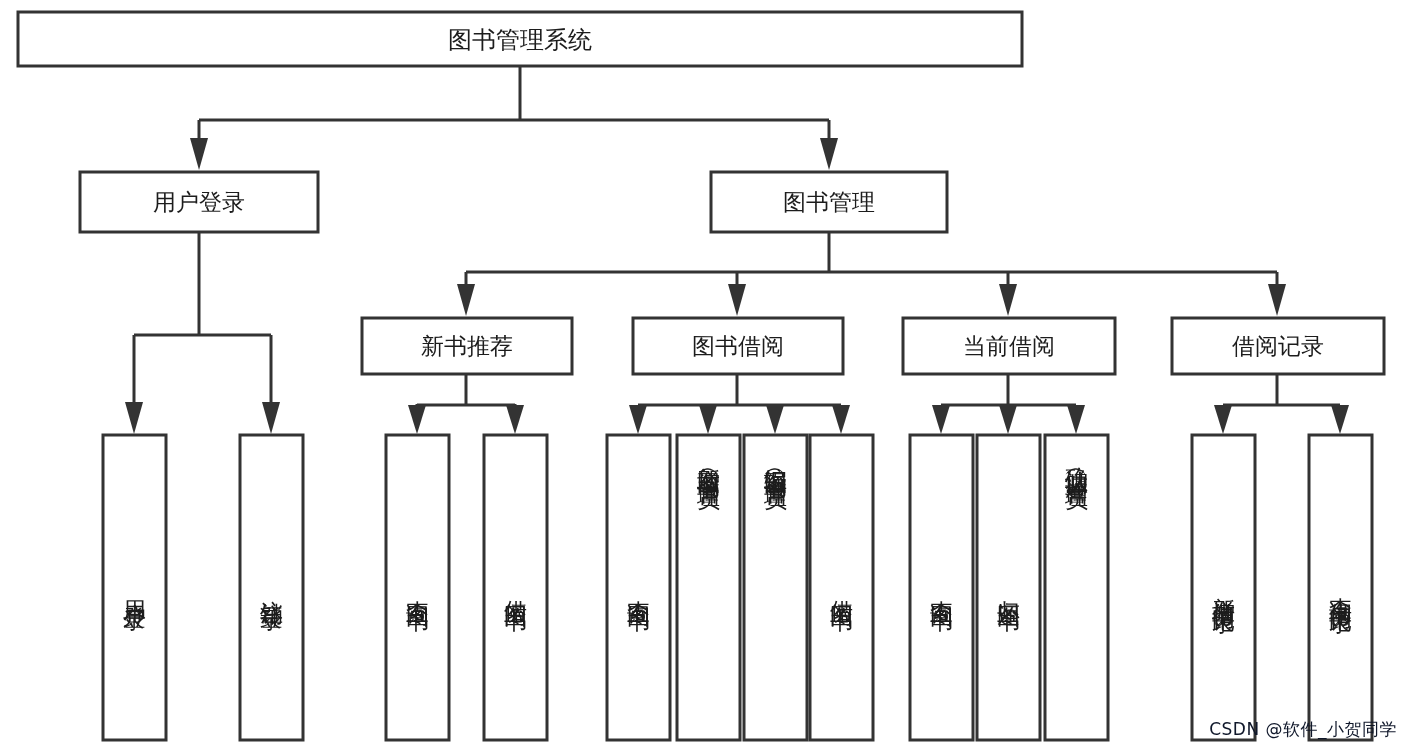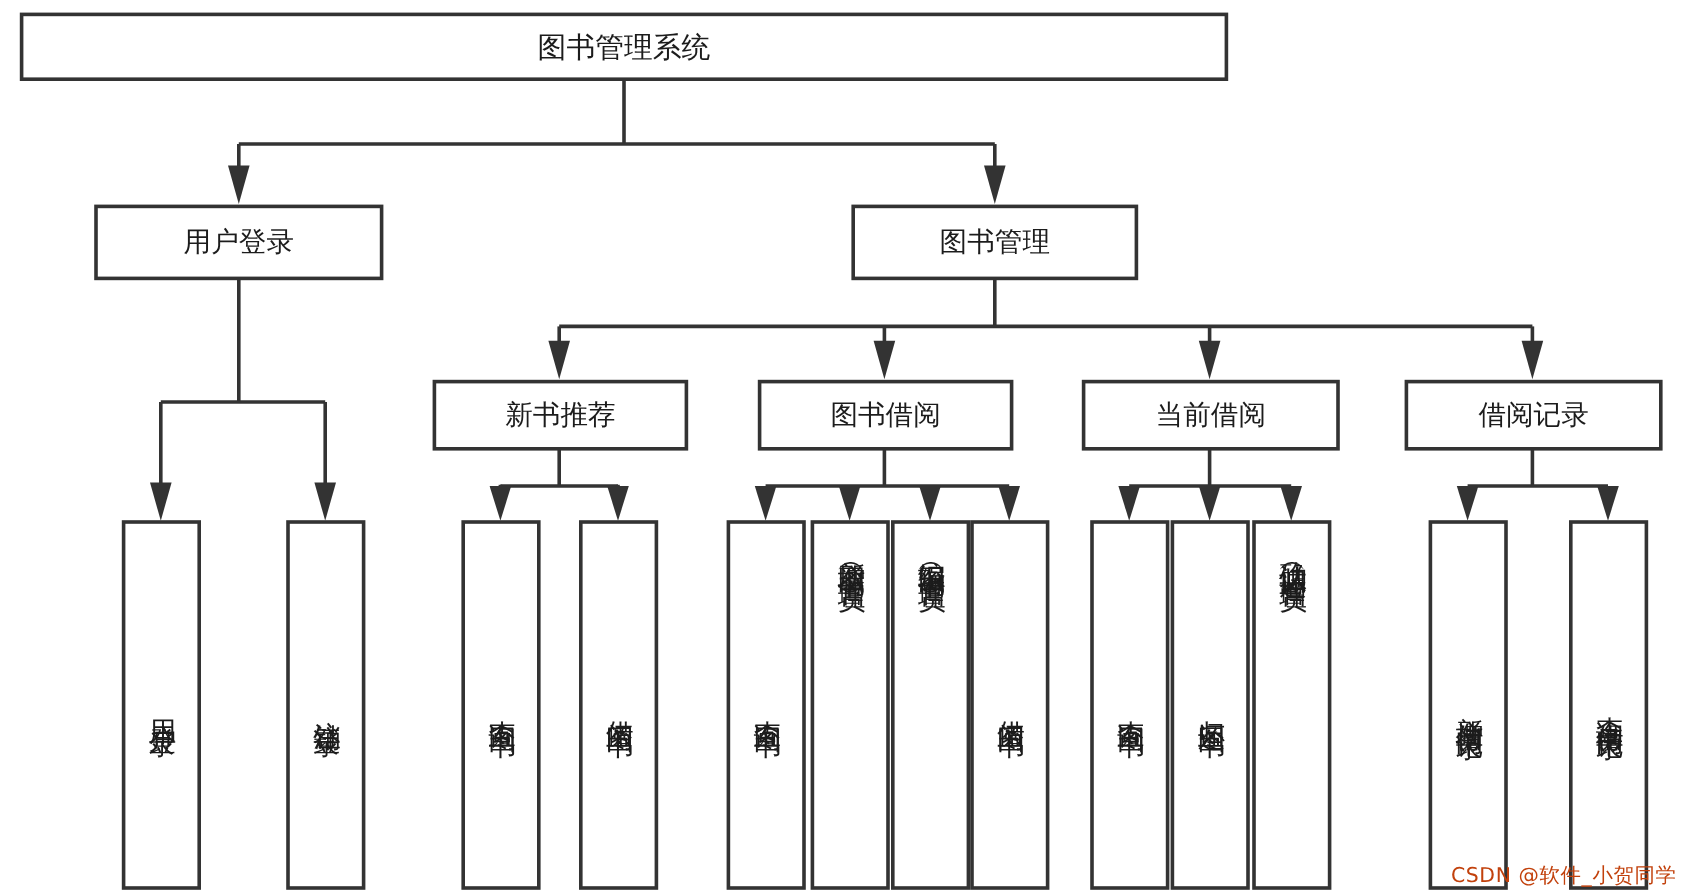--- a/index.html
+++ b/index.html
@@ -66,21 +66,21 @@
     color: #1c1c1c;
     white-space: nowrap;
     pointer-events: none;
   }
   .watermark {
     position: absolute;
     right: 8px;
     bottom: 6px;
     font-family: "DejaVu Sans", "Liberation Sans", sans-serif;
     font-size: 17px;
-    color: #c2410c;
+    color: #0f172a;
     white-space: nowrap;
     letter-spacing: 0.5px;
   }
 </style>
 </head>
 <body>
 
 <div id="diagram-root">
 
   <svg id="flow" viewBox="0 0 1405 747">

